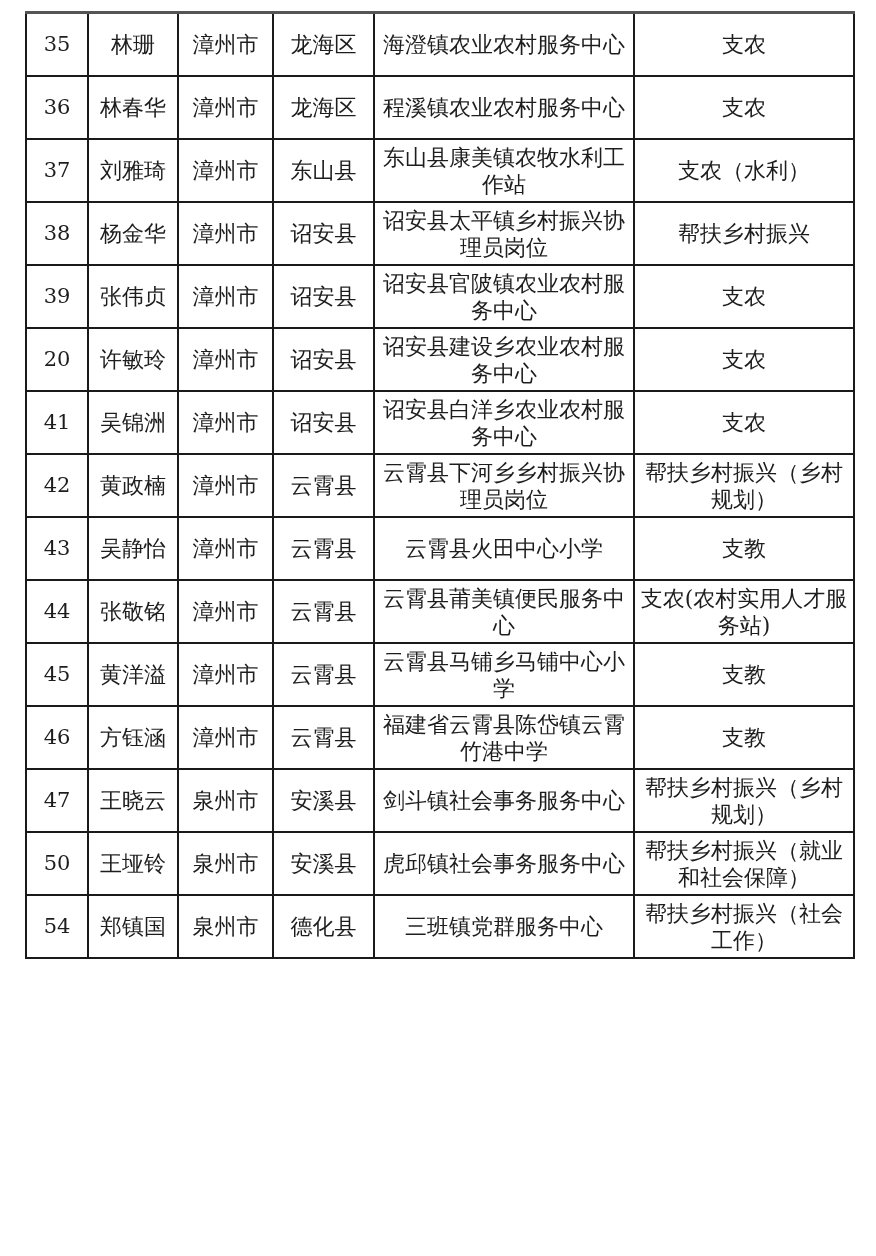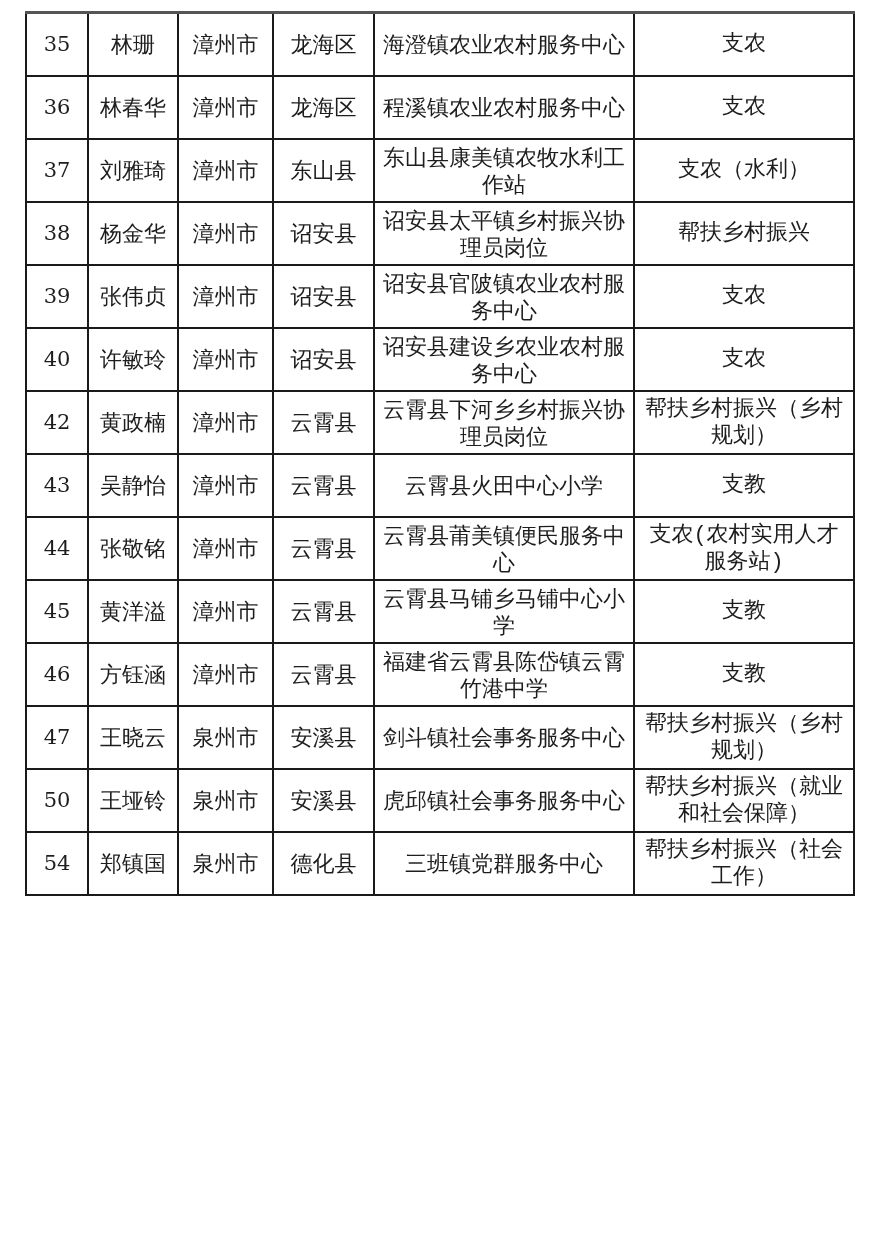--- a/index.html
+++ b/index.html
@@ -39,21 +39,21 @@
   }
   table.roster tr > td:first-child {
     font-size: 21px;
     font-family: "DejaVu Serif", "Liberation Serif", serif;
   }
   
   table.roster tr:first-child > td {
     border-top: 3px solid #555555;
   }
   td.col-unit { padding: 2px 4px; border-radius: 18px; }
-  td.col-type { padding: 2px 8px; font-family: Liberation Mono, monospace; }
+  td.col-type { padding: 2px 8px; }
 </style>
 </head>
 <body>
 
 <div class="page">
   <table class="roster">
     <colgroup>
       <col style="width:62px">
       <col style="width:90px">
       <col style="width:95px">
@@ -96,25 +96,33 @@
     </tr>
         <tr>
       <td class="col-no">39</td>
       <td class="col-name">张伟贞</td>
       <td class="col-city">漳州市</td>
       <td class="col-district">诏安县</td>
       <td class="col-unit">诏安县官陂镇农业农村服务中心</td>
       <td class="col-type">支农</td>
     </tr>
         <tr>
-      <td class="col-no">40</td>
+      <td class="col-no">20</td>
       <td class="col-name">许敏玲</td>
       <td class="col-city">漳州市</td>
       <td class="col-district">诏安县</td>
       <td class="col-unit">诏安县建设乡农业农村服务中心</td>
+      <td class="col-type">支农</td>
+    </tr>
+        <tr>
+      <td class="col-no">41</td>
+      <td class="col-name">吴锦洲</td>
+      <td class="col-city">漳州市</td>
+      <td class="col-district">诏安县</td>
+      <td class="col-unit">诏安县白洋乡农业农村服务中心</td>
       <td class="col-type">支农</td>
     </tr>
         <tr>
       <td class="col-no">42</td>
       <td class="col-name">黄政楠</td>
       <td class="col-city">漳州市</td>
       <td class="col-district">云霄县</td>
       <td class="col-unit">云霄县下河乡乡村振兴协理员岗位</td>
       <td class="col-type">帮扶乡村振兴（乡村规划）</td>
     </tr>

